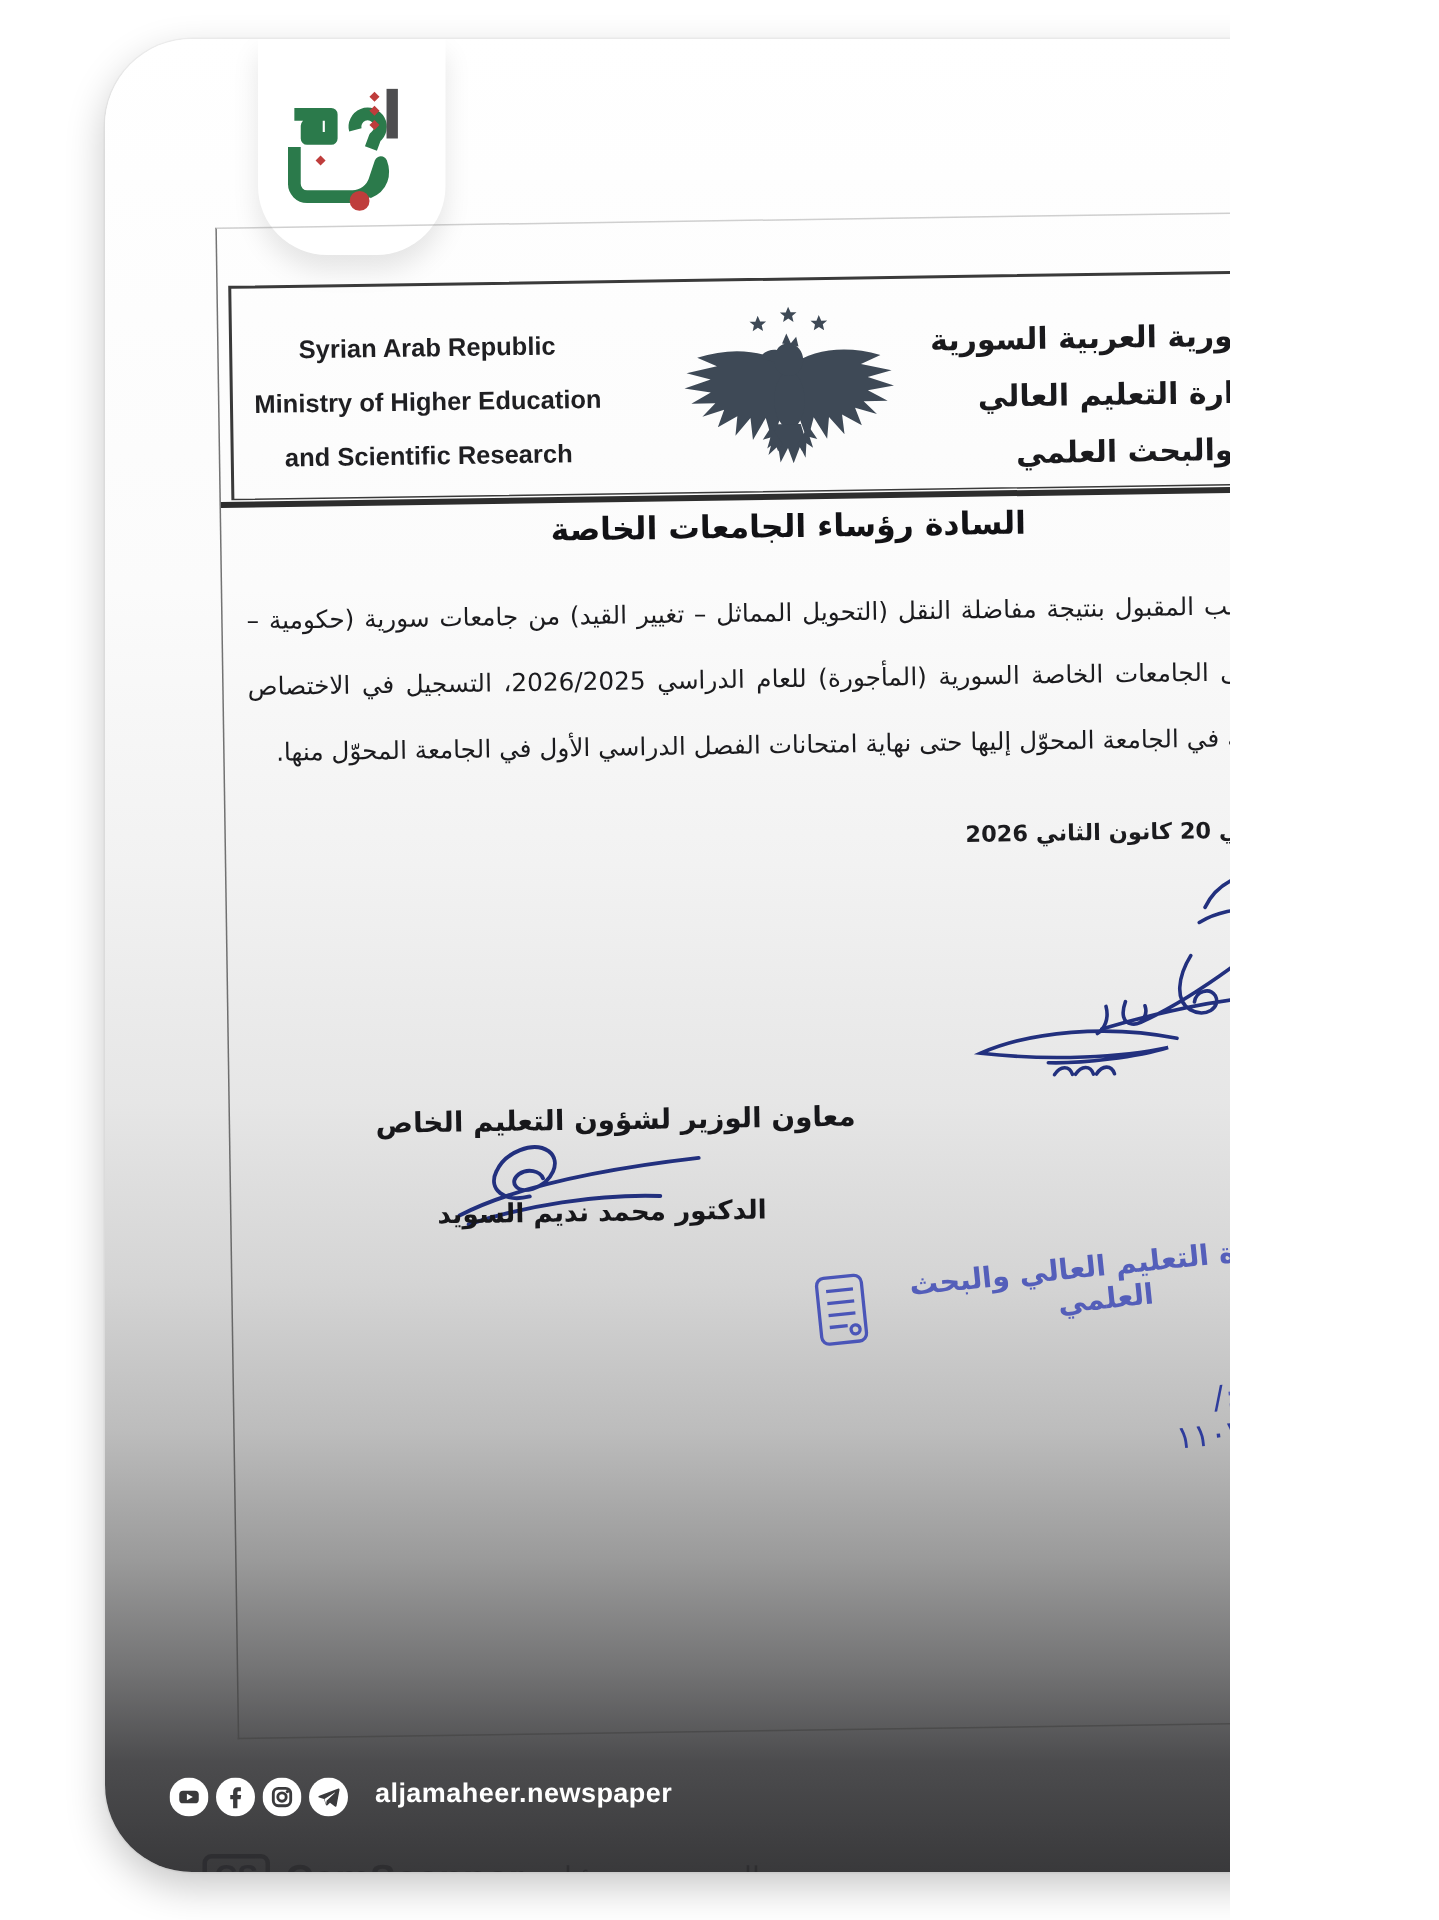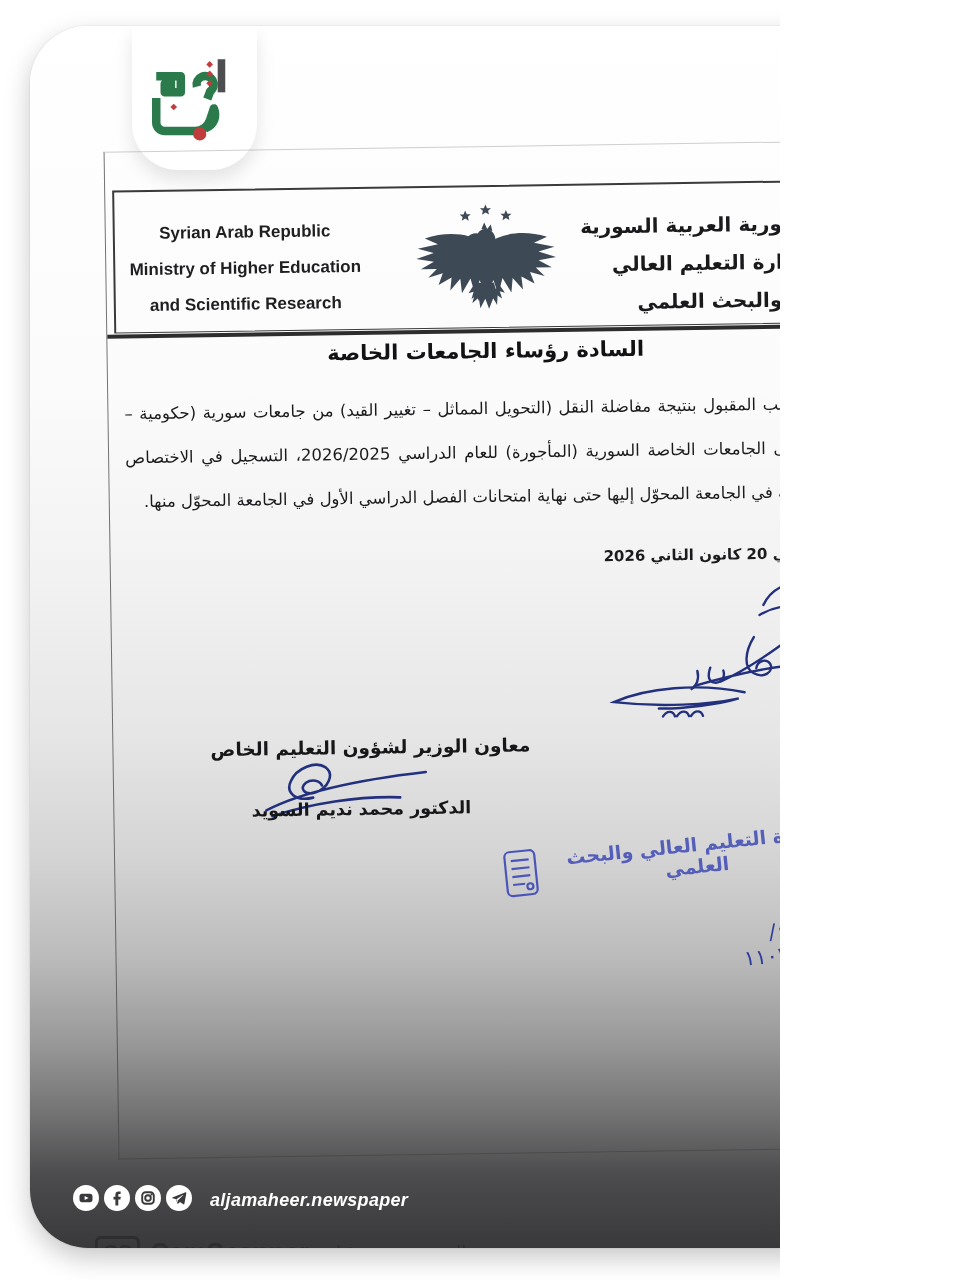--- a/index.html
+++ b/index.html
@@ -1,19 +1,19 @@
 <!DOCTYPE html>
 <html><head>
 <meta charset="utf-8">
 <style>
   * { margin:0; padding:0; box-sizing:border-box; }
   body { background:#ffffff; }
   .canvas {
     position:relative; width:780px; height:1280px; background:#ffffff;
-    overflow:hidden; font-family:"DejaVu Sans", sans-serif;
+    overflow:hidden; font-family:"DejaVu Sans", sans-serif;margin-left:40px;
   }
   
   .card {
     position:absolute; left:30px; top:26px; width:900px; height:1222px;
     border-radius:58px; overflow:hidden;
     background:linear-gradient(180deg,
       #ffffff 0%, #fbfbfb 30%, #f2f2f2 45%, #e6e6e6 58%, #d4d4d4 68%,
       #bcbcbc 76%, #9a9a9a 83%, #737374 89%, #4c4c4e 94%, #39393b 100%);
     box-shadow:0 10px 26px rgba(0,0,0,.22), 0 0 0 1px rgba(0,0,0,.04);
   }
@@ -82,21 +82,21 @@
     font-weight:bold; font-size:19px; letter-spacing:1px; opacity:.92;
   }
   .stamp-emblem { left:4px; top:2px; width:36px; height:52px; }
   .stamp-date { right:8px; top:56px; font-size:20px; }
   .stamp-date .val, .stamp-num .val { color:#2e3c9c; letter-spacing:3px; font-size:21px; }
   .stamp-num { right:42px; top:100px; font-size:20px; }
   .stamp-label { opacity:.9; }
   
   .social-bar {
     position:absolute; left:43px; top:1159px; height:26px;
-    display:flex; align-items:flex-end; gap:5px;font-style:italic;
+    display:flex; align-items:flex-start; gap:5px;
   }
   .sicon { width:26px; height:26px; display:block; }
   .handle {
     margin-left:13px; color:#ffffff; font-weight:bold; font-size:18px;
     font-family:"Liberation Sans", sans-serif; letter-spacing:.3px;
   }
   
   .watermark {
     position:absolute; left:65px; top:1210px; display:flex;
     align-items:center; gap:10px; color:#2c2c2f; opacity:.85;

